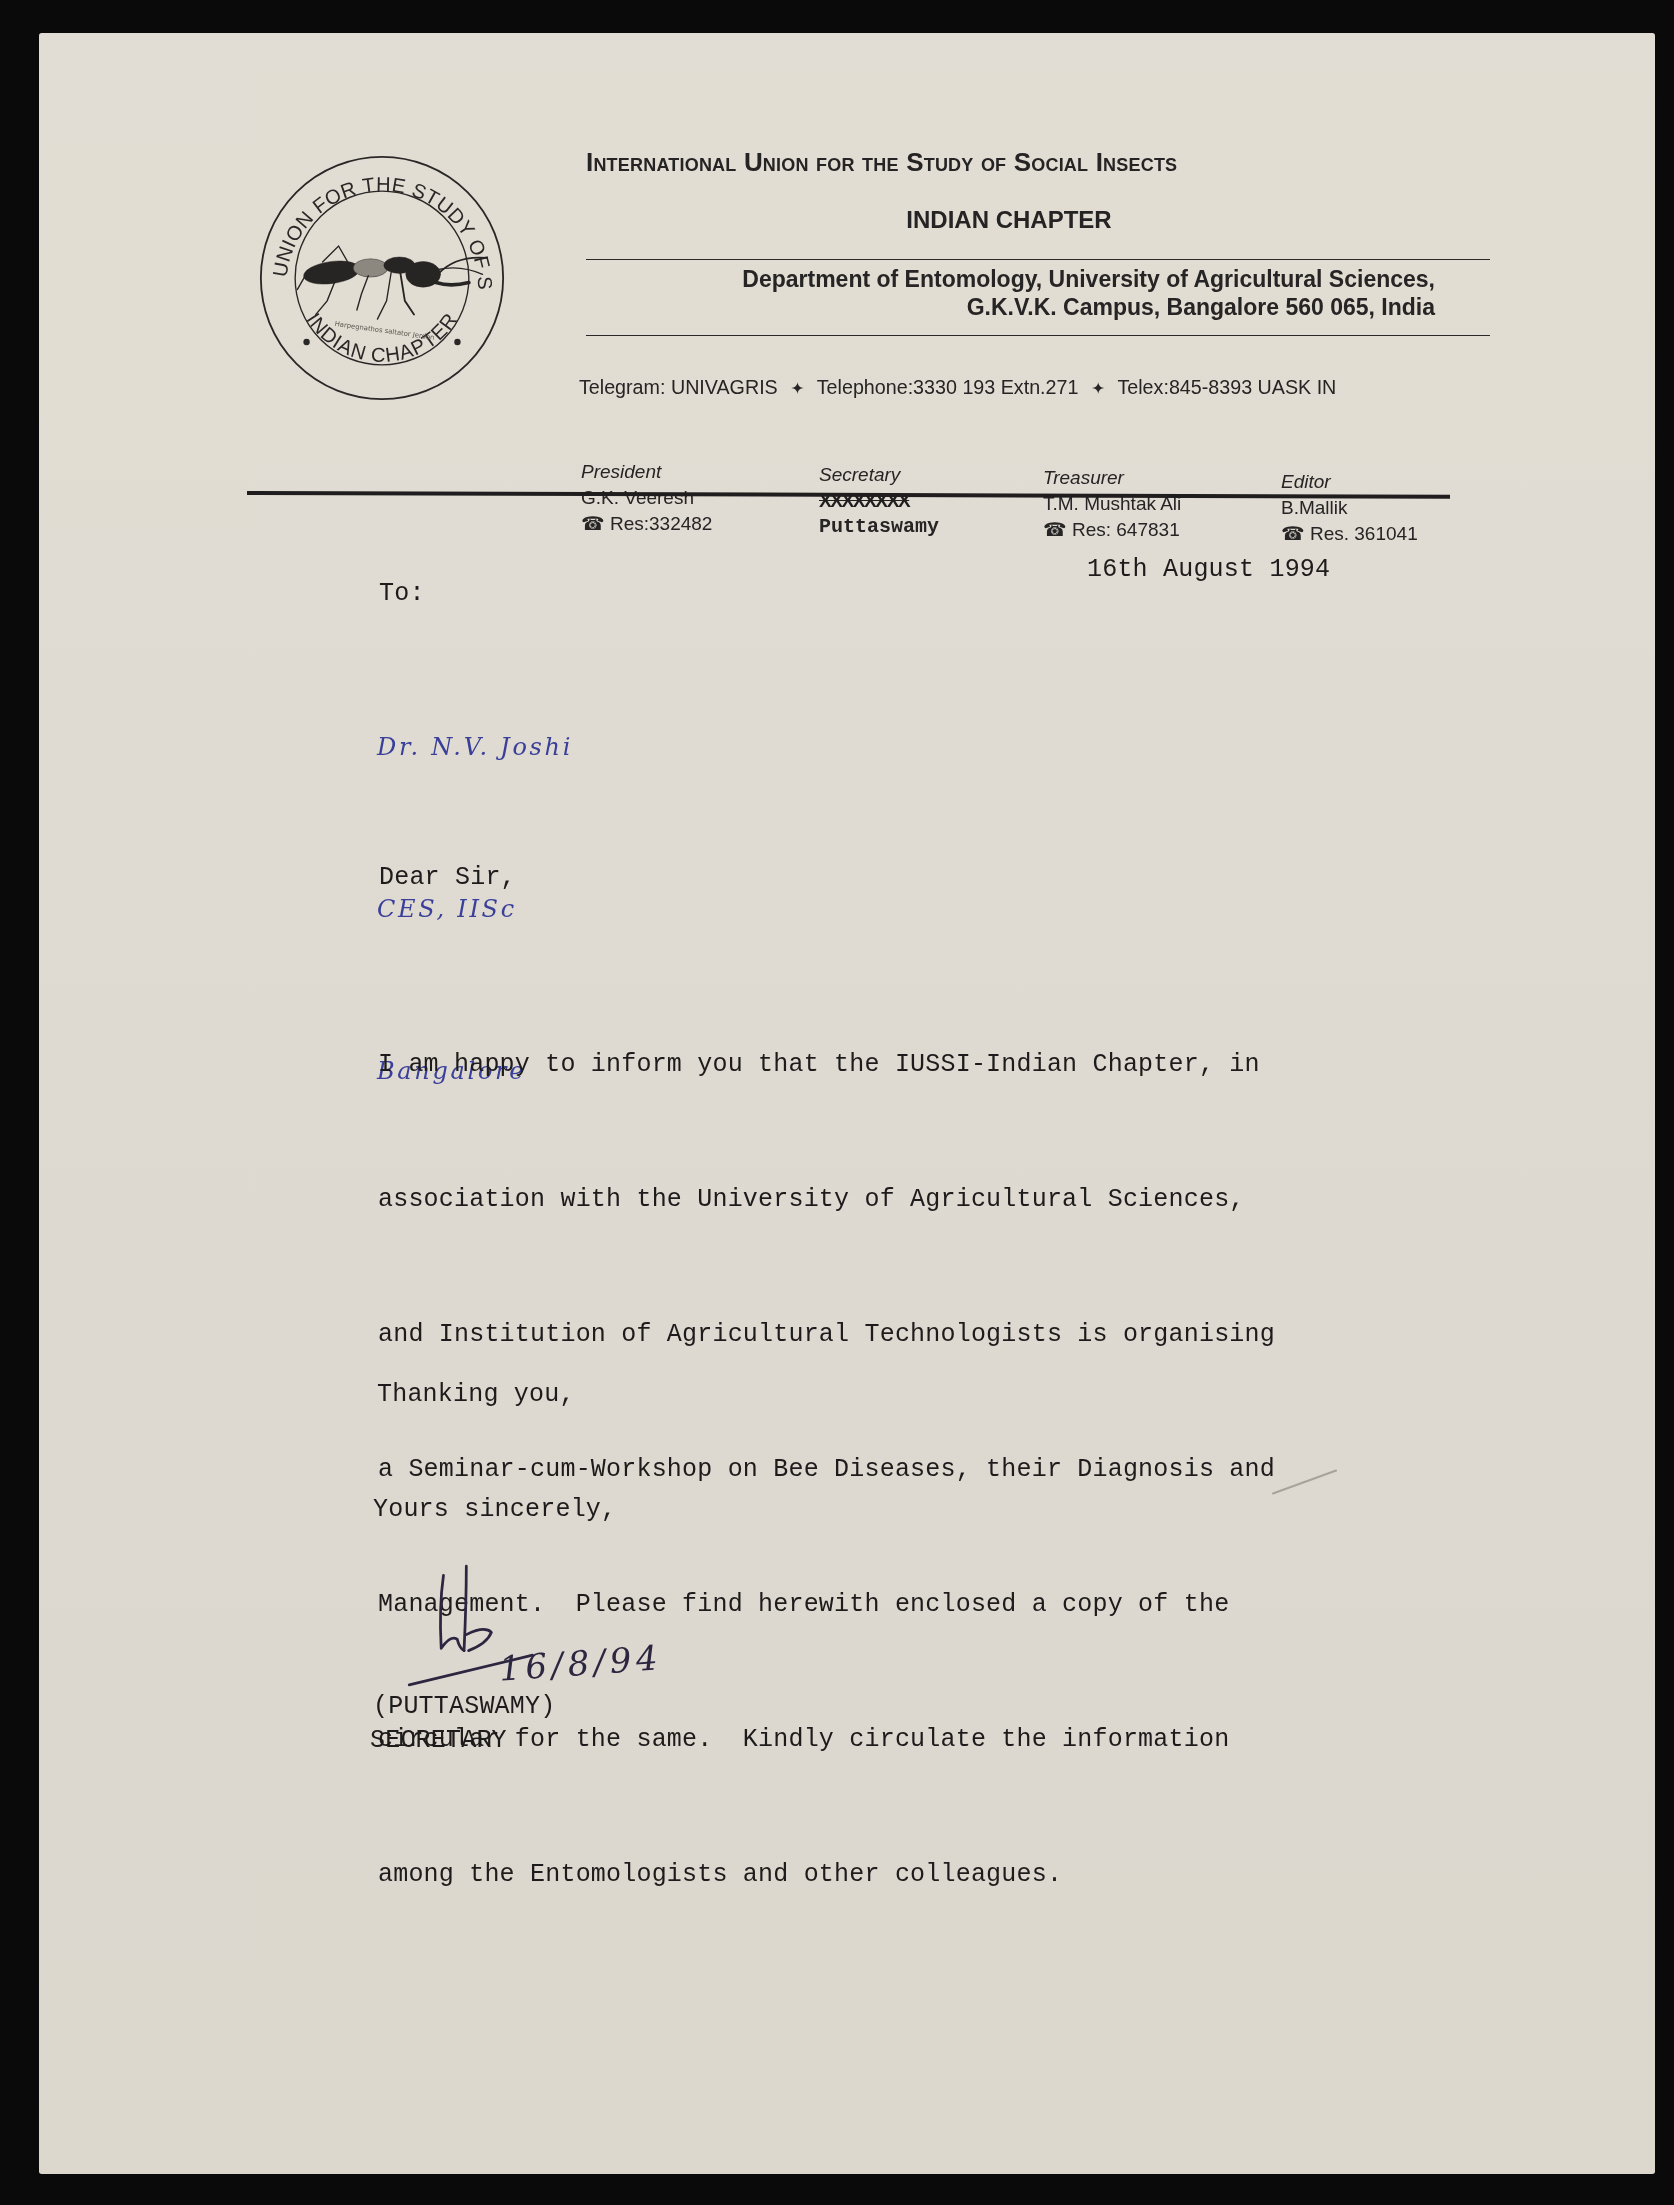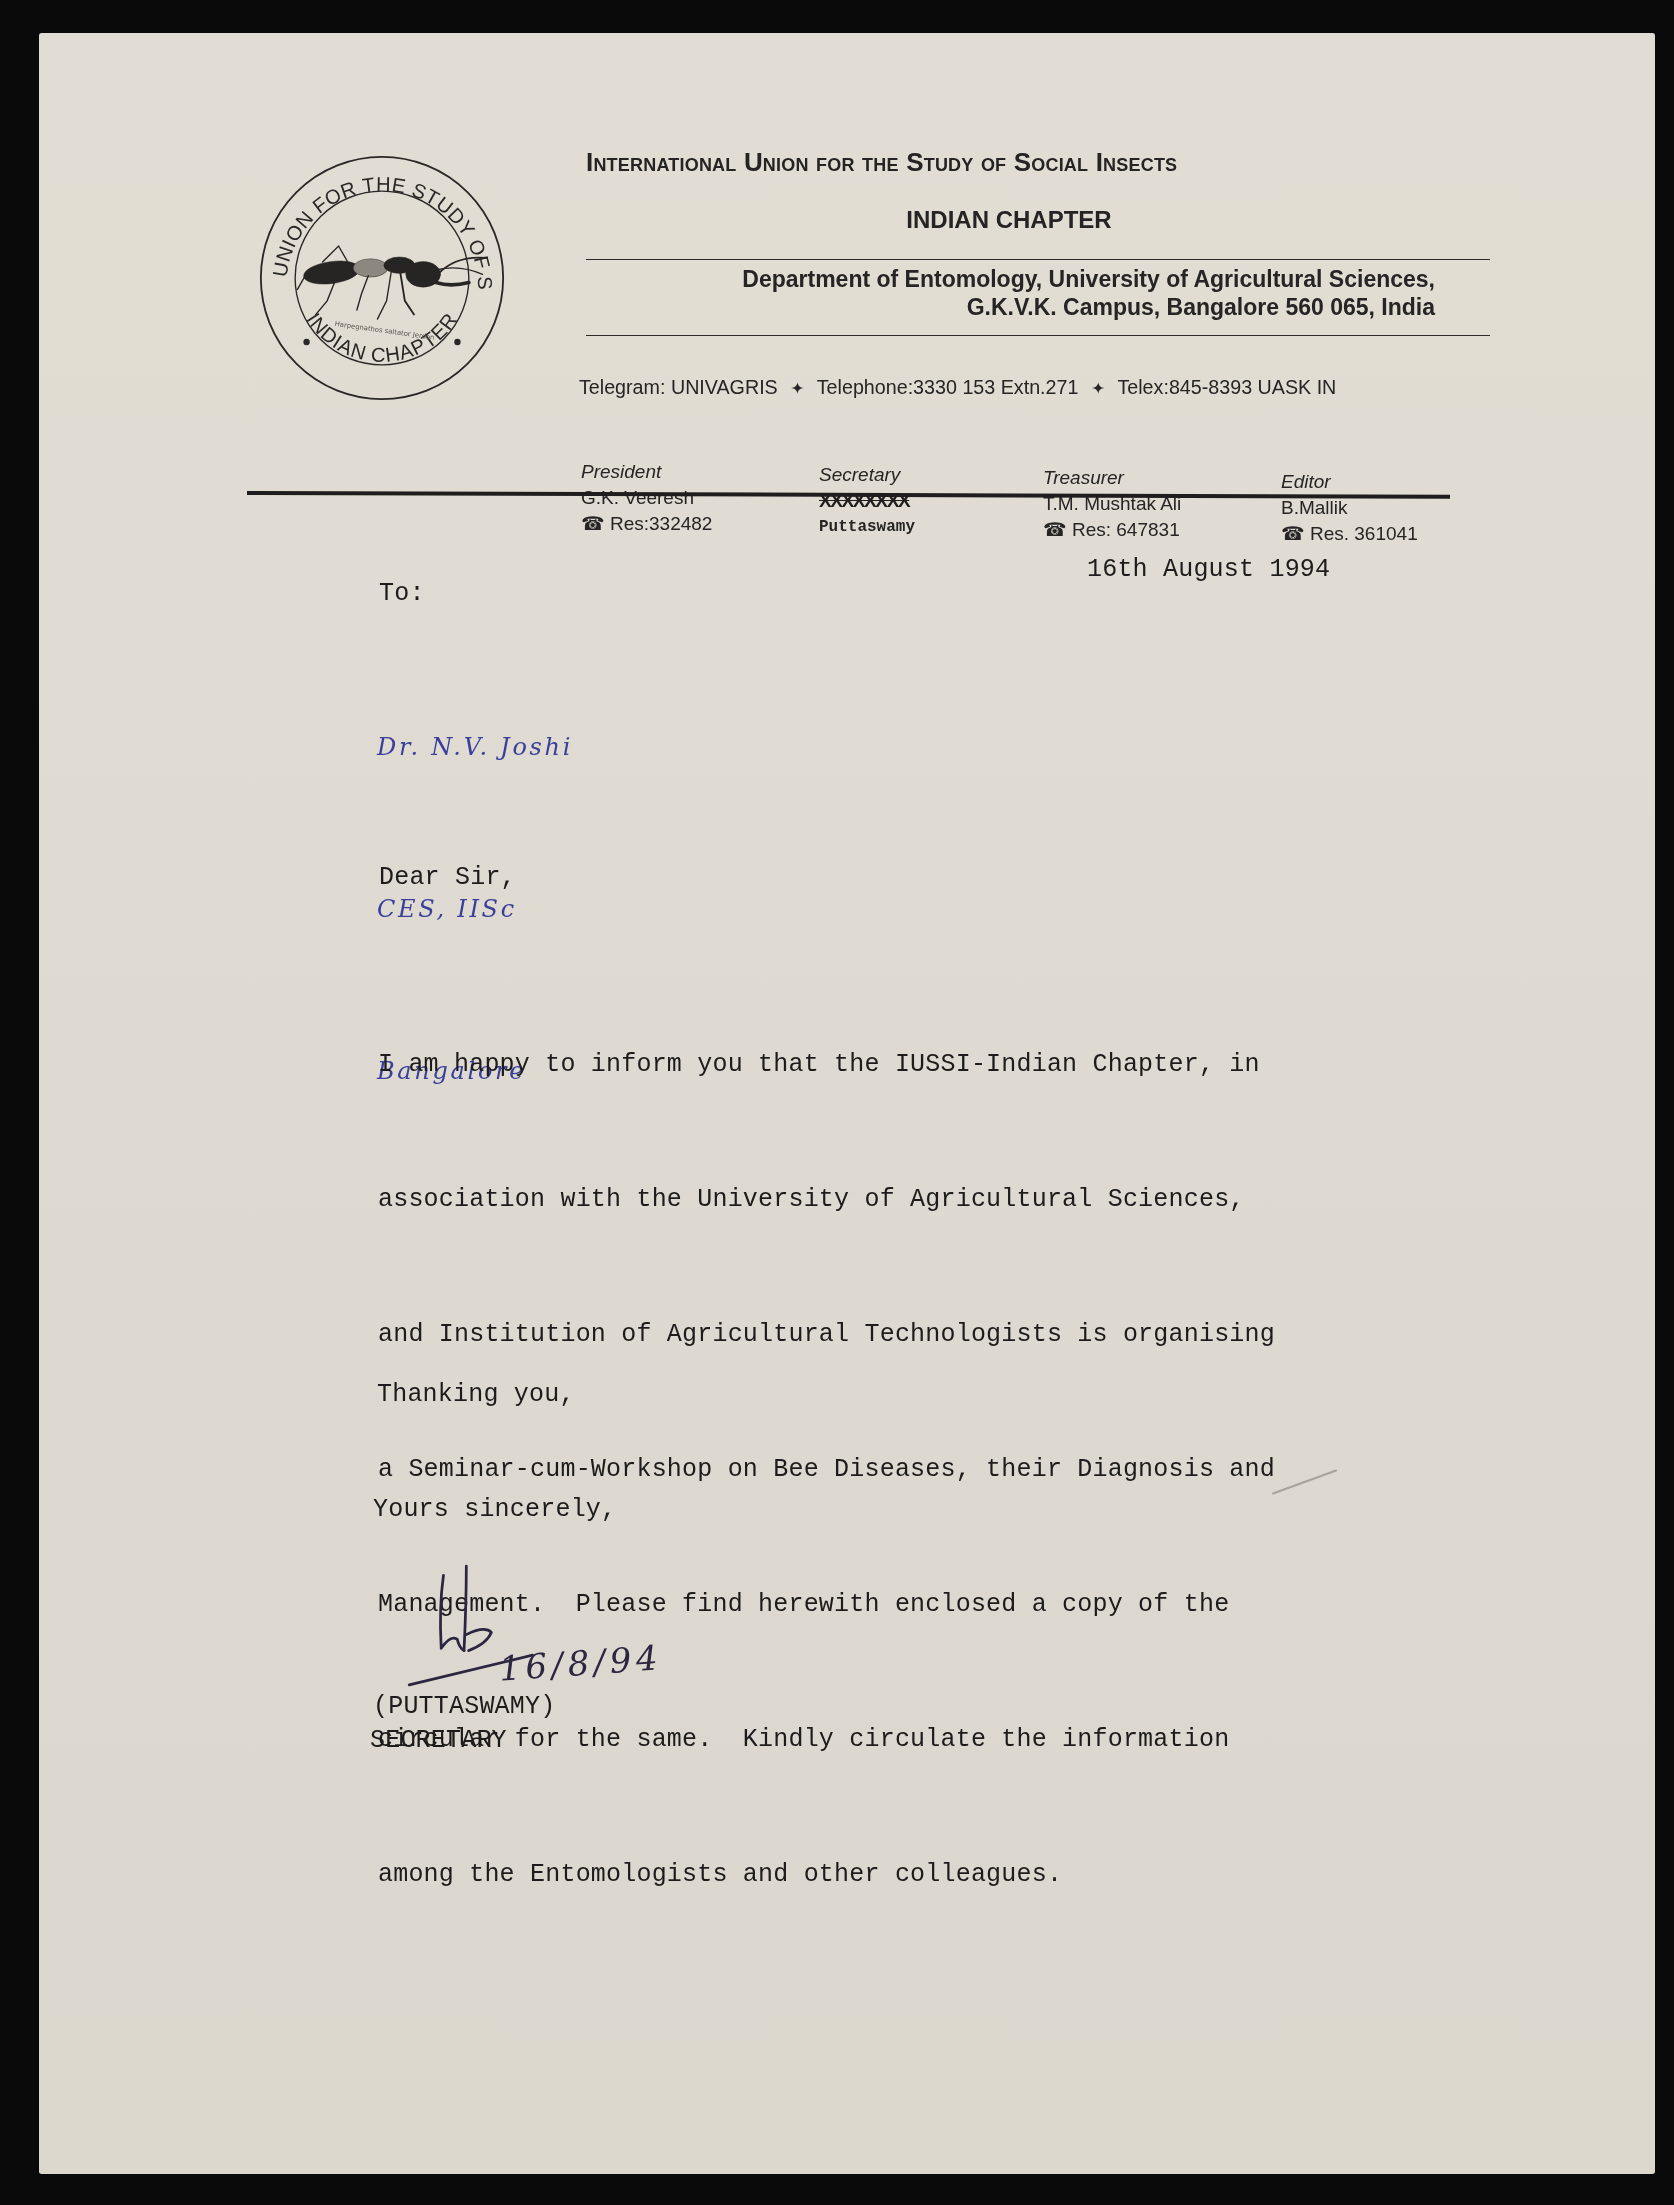--- a/index.html
+++ b/index.html
@@ -38,21 +38,21 @@
     font-weight:bold; font-size:23px; line-height:27.5px; color:#262424; white-space:nowrap;
   }
   .contacts {
     left:540px; top:343px; font-size:19.7px; color:#262424; white-space:nowrap;
   }
   .contacts .sep { display:inline-block; margin:0 7.3px; font-size:16.5px; }
 
   .officer { font-size:19px; color:#262424; line-height:26px; white-space:nowrap; }
   .officer .role { font-style:italic;margin-top:23px; }
   .officer .struck { font-weight:bold; letter-spacing:-1.4px; color:#1f1d1d; text-decoration:line-through; }
-  .officer .typed { font-family:"Liberation Mono", monospace; font-weight:bold; font-size:16px; }
+  .officer .typed { font-family:"Liberation Mono", monospace; font-weight:bold; font-size:20px; }
   .rule-thick { height:4.1px; background:#1f1d1d; transform:rotate(0.18deg); transform-origin:left center; }
 
   
   .tw {
     font-family:"Liberation Mono", "DejaVu Sans Mono", monospace; font-size:25px;
     color:#1d1b1b; white-space:pre; letter-spacing:0.2px;
   }
   .body-para { line-height:45px; }
 
   
@@ -112,21 +112,21 @@
   <div class="abs rule-thin" style="left:547px; top:226px; width:904px;"></div>
   <div class="abs addr">
     <div>Department of Entomology, University of Agricultural Sciences,</div>
     <div>G.K.V.K. Campus, Bangalore  560 065, India</div>
   </div>
   <div class="abs rule-thin" style="left:547px; top:302px; width:904px;"></div>
 
   <div class="abs contacts">
     <span>Telegram: UNIVAGRIS</span>
     <span class="sep">✦</span>
-    <span>Telephone:3330 153 Extn.271</span>
+    <span>Telephone:3330 193 Extn.271</span>
     <span class="sep">✦</span>
     <span>Telex:845-8393 UASK  IN</span>
   </div>
 
   <div class="abs officer" style="left:542px; top:403px;">
     <div class="role">President</div>
     <div>G.K. Veeresh</div>
     <div><span>☎</span> <span>Res:332482</span></div>
   </div>
   <div class="abs officer" style="left:780px; top:406px;">

